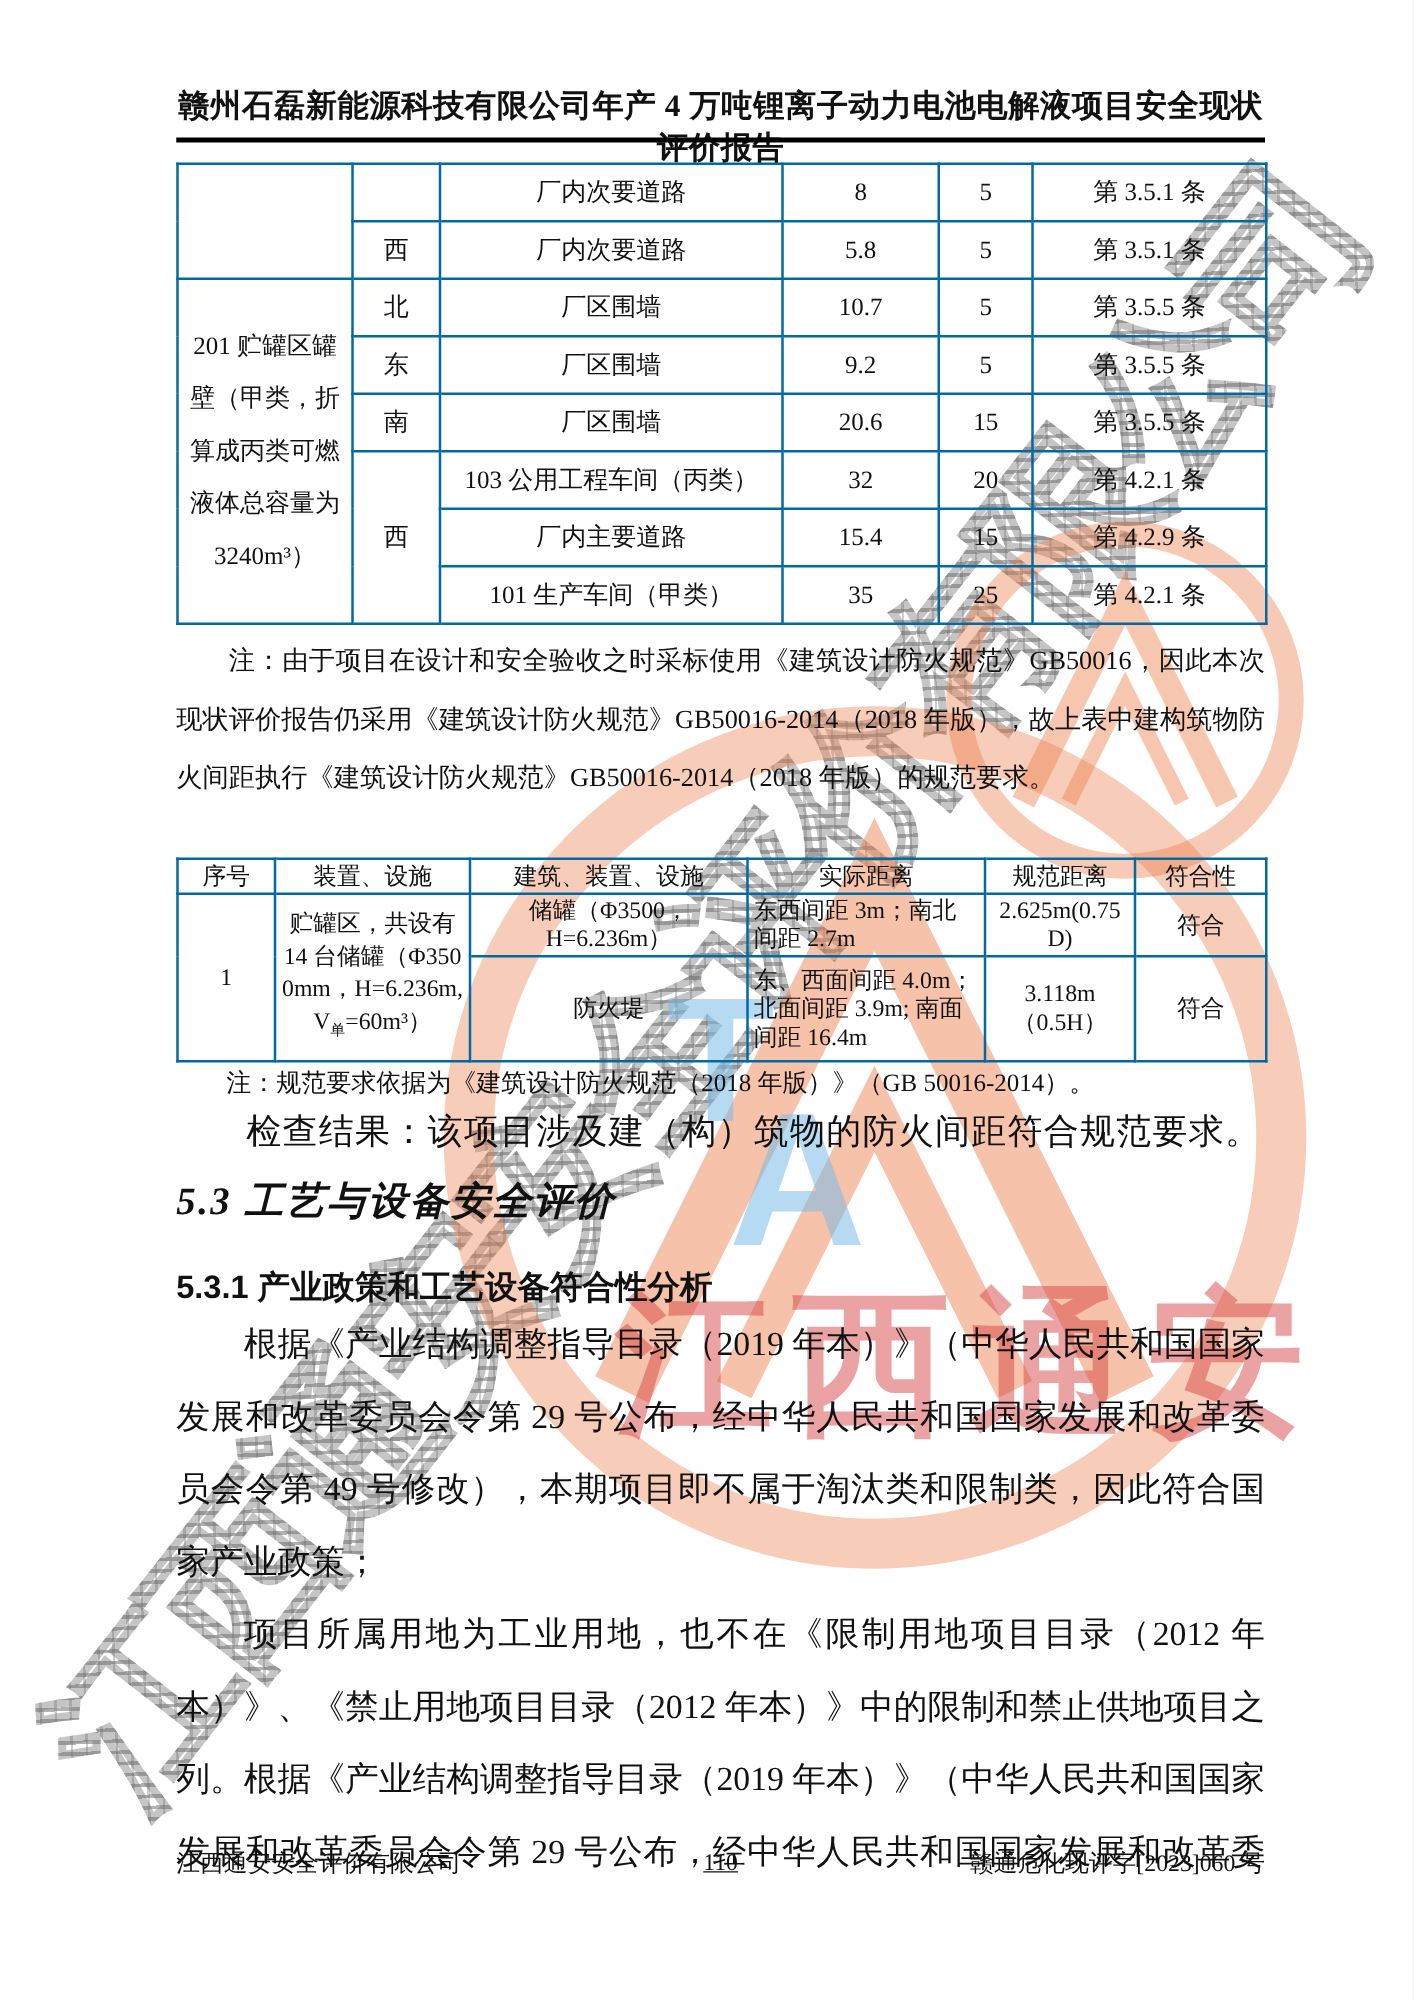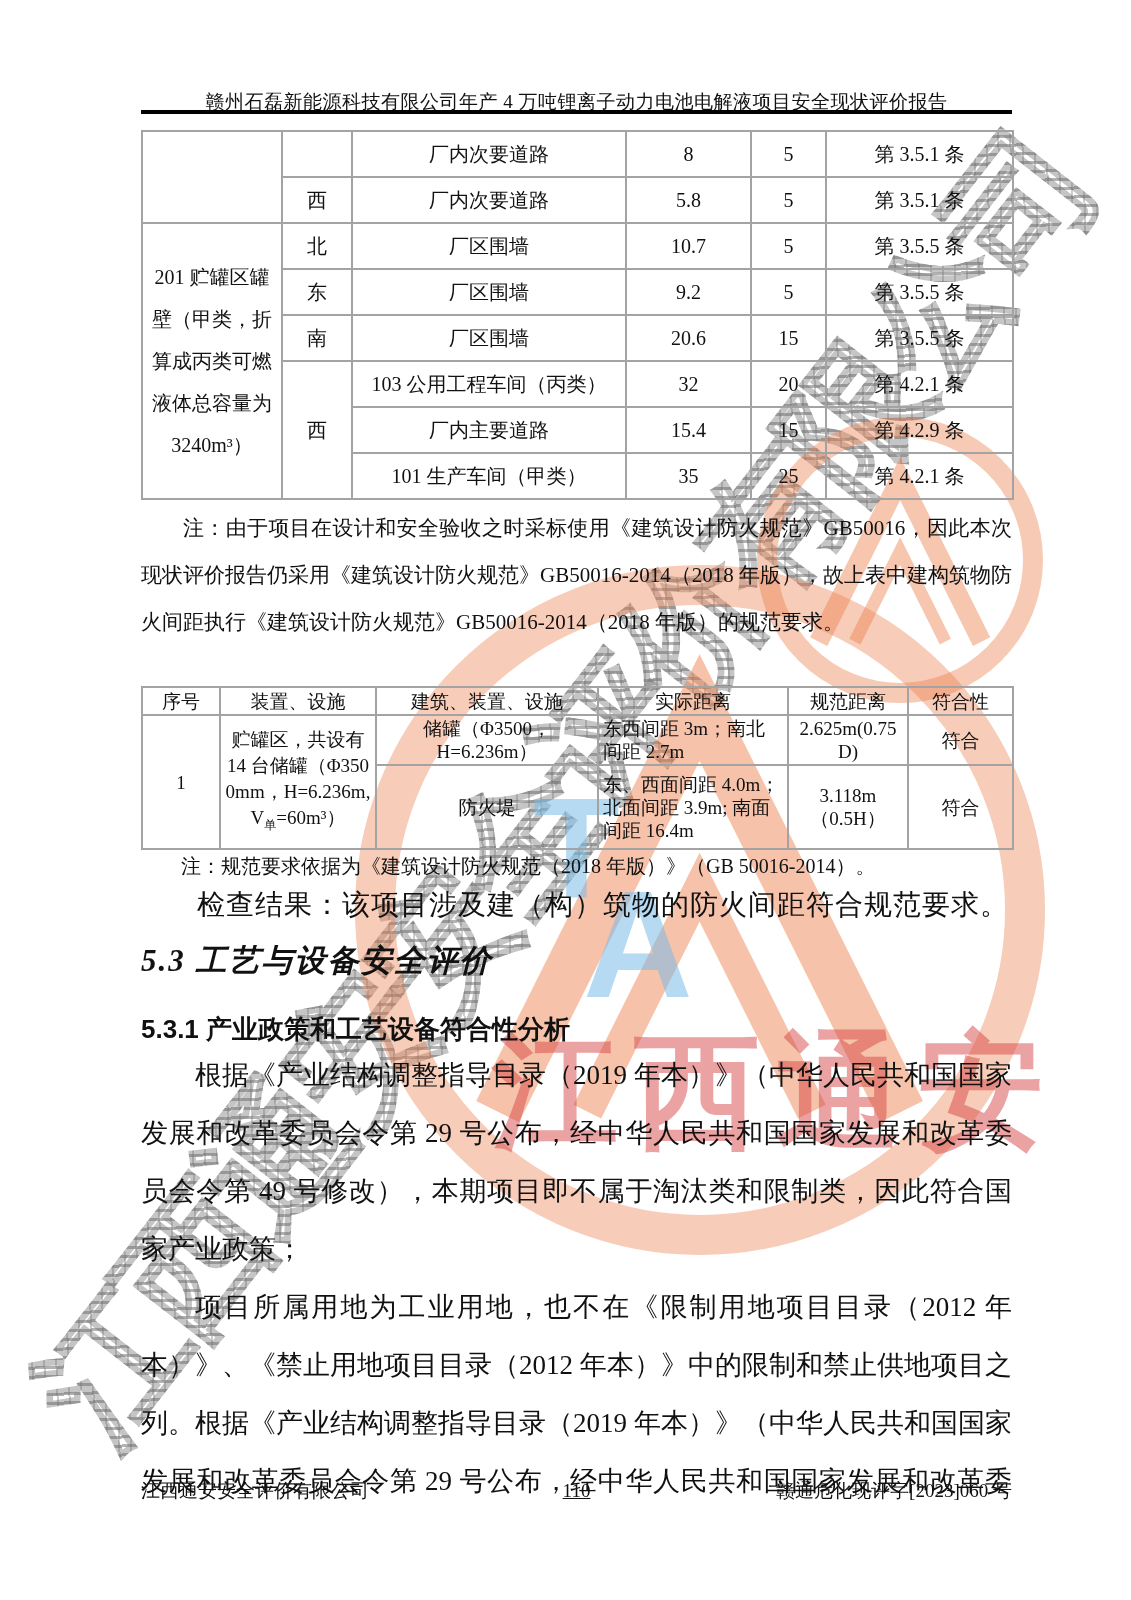--- a/index.html
+++ b/index.html
@@ -23,31 +23,31 @@
   .wm-circle-small{left:757px;top:417px;width:286px;height:286px;border:20px solid rgba(236,128,78,0.42);}
   .wm-circle svg{position:absolute;left:4%;top:4%;width:92%;height:92%;}
   .wm-blue{font-family:"Liberation Sans","DejaVu Sans",sans-serif;font-weight:700;
     color:rgba(122,188,232,0.55);line-height:1;}
   .wm-blue-t{left:533px;top:778px;font-size:142px;}
   .wm-blue-a{left:583px;top:868px;font-size:152px;}
   .wm-red{left:492px;top:1024px;font-size:126px;font-weight:700;letter-spacing:16px;
     line-height:1.1;color:rgba(216,70,70,0.50);}
 
   
-  .hdr{position:absolute;left:141px;top:89px;width:871px;text-align:center;
-    font-size:19px;letter-spacing:0.5px;}
+  .hdr{position:absolute;left:141px;top:68px;width:871px;text-align:center;
+    font-size:25px;letter-spacing:0.5px;font-weight:bold;}
   .hdr-rule{position:absolute;left:141px;top:110px;width:871px;height:4px;background:#000;}
   .ftr{position:absolute;left:141px;top:1478px;width:871px;font-size:19px;}
   .ftr .fl{position:absolute;left:0;top:0;}
   .ftr .fc{position:absolute;left:0;right:0;top:2px;text-align:center;text-decoration:underline;}
   .ftr .fr{position:absolute;right:0;top:0;}
 
   
   table{border-collapse:collapse;table-layout:fixed;}
-  td{border:2px solid #a3a3a3;text-align:center;vertical-align:middle;
+  td{border:2px solid #0369a1;text-align:center;vertical-align:middle;
      padding:1px 4px;overflow:hidden;}
   .t1{position:absolute;left:141px;top:130px;width:871px;font-size:20px;line-height:26px;}
   .t1 tr{height:46px;}
   .t1 .c1{line-height:42px;}
   .t2{position:absolute;left:141px;top:686px;width:871px;font-size:19px;line-height:23px;}
   .t2 .head td{height:24px;border-radius:14px;}
   .t2 .ra td{height:46px;}
   .t2 .rb td{height:80px;}
   .t2 .dev{word-break:break-all;line-height:26px;}
   .t2 .left{text-align:left;}

